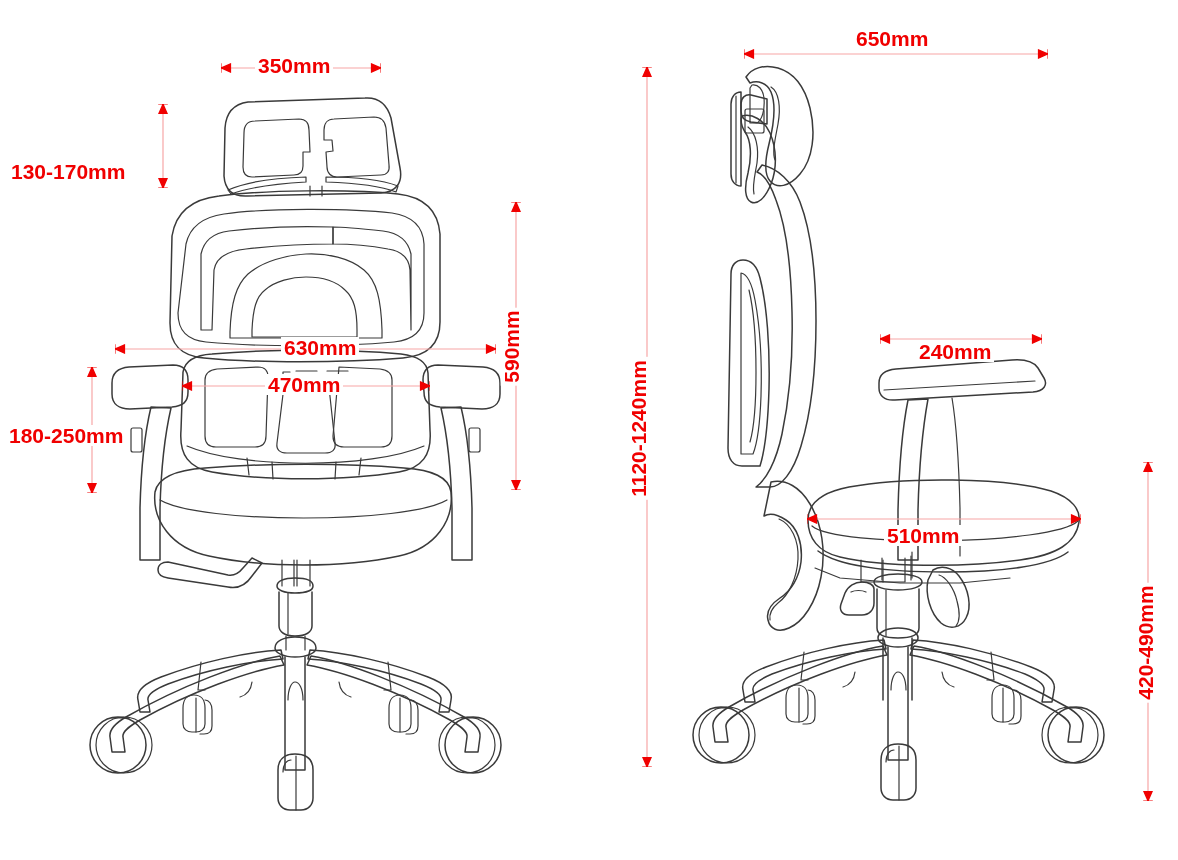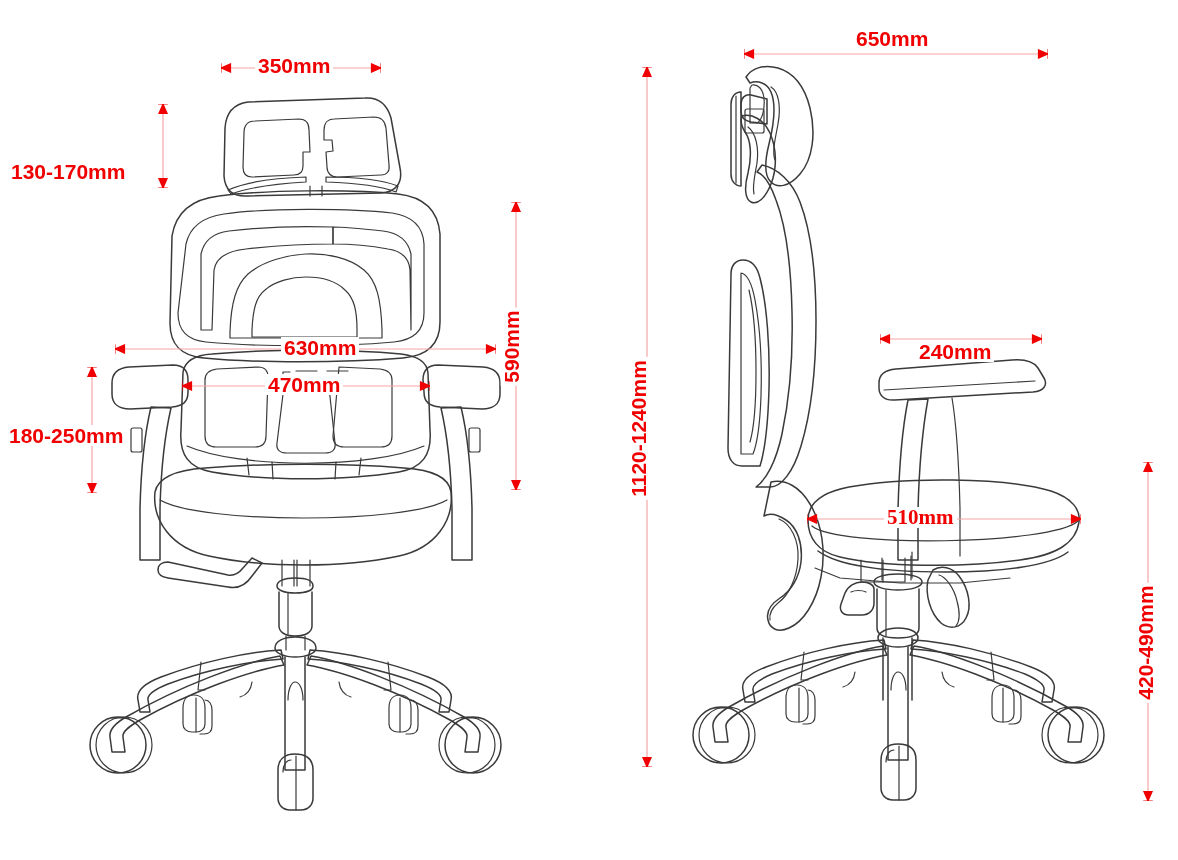--- a/index.html
+++ b/index.html
@@ -497,17 +497,17 @@
   <div class="dim-label vert" style="left:472px; top:336px; transform:rotate(-90deg);">590mm</div>
 
   <div class="dim-label" style="left:6px; top:425px;text-align:center;">180-250mm</div>
 
   <div class="dim-label" style="left:853px; top:28px;">650mm</div>
 
   <div class="dim-label vert" style="left:567px; top:418px; transform:rotate(-90deg);">1120-1240mm</div>
 
   <div class="dim-label" style="left:916px; top:341px;">240mm</div>
 
-  <div class="dim-label" style="left:884px; top:507px;font-family:Liberation Serif, serif;">510mm</div>
+  <div class="dim-label" style="left:884px; top:525px;">510mm</div>
 
   <div class="dim-label vert" style="left:1085px; top:632px; transform:rotate(-90deg);">420-490mm</div>
 
 </div>
 
 </body></html>

